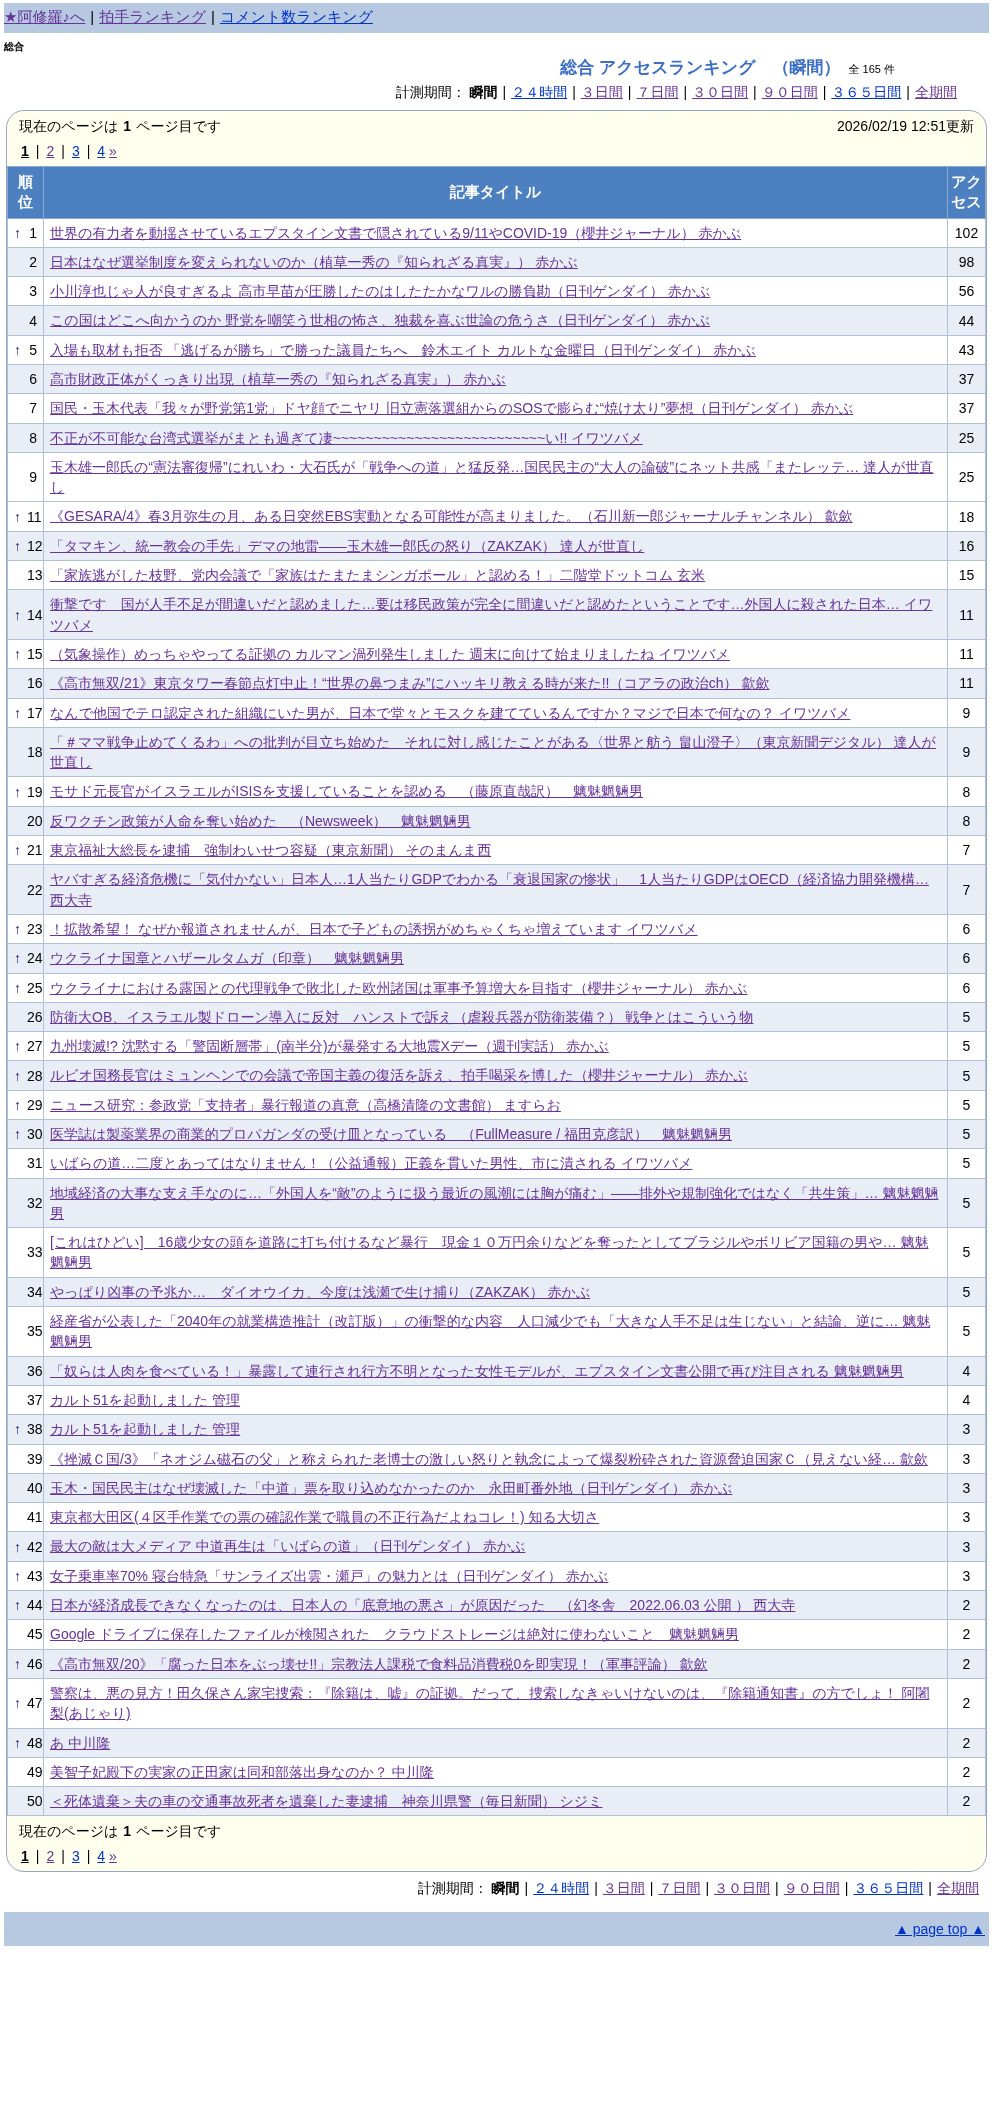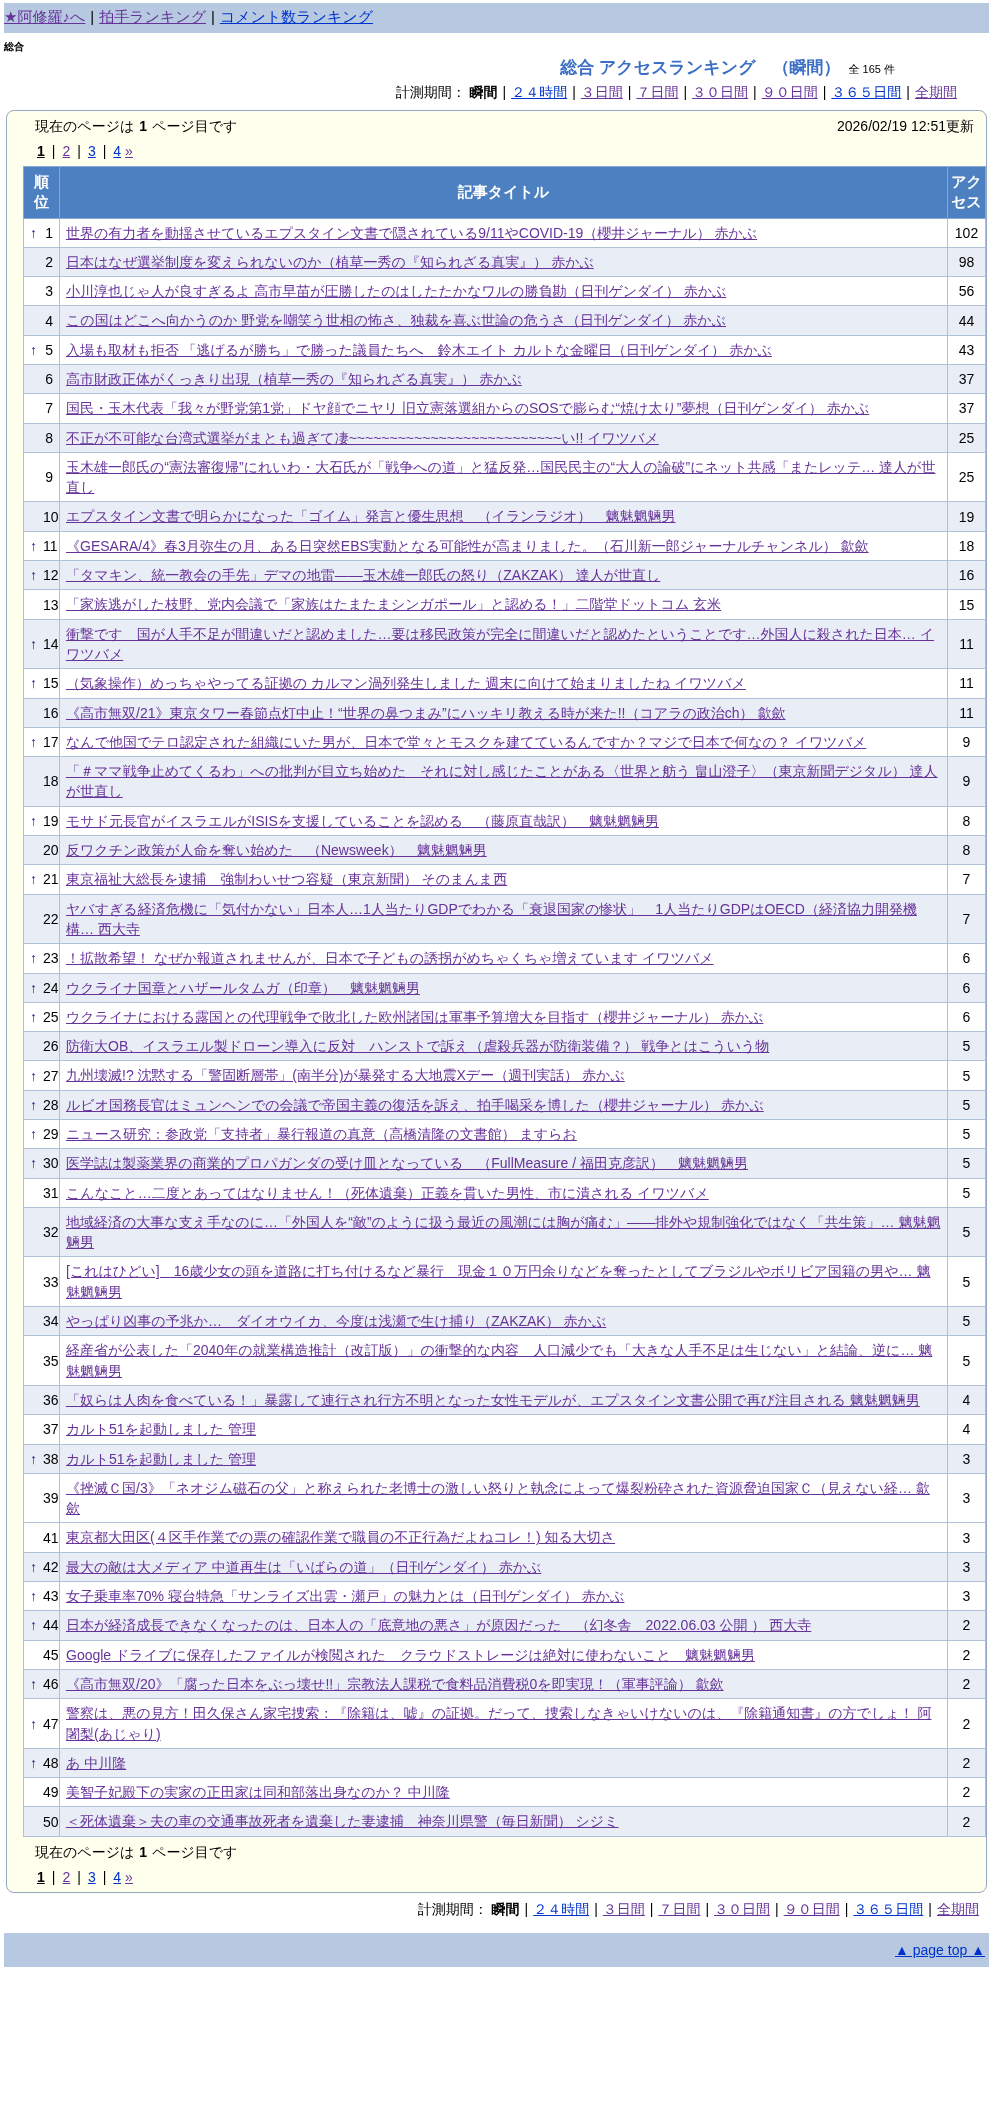--- a/index.html
+++ b/index.html
@@ -20,21 +20,21 @@
 
   .topbar{margin:3px 4px 0;background:var(--topbar-bg);padding:5px 0 6px;font-size:15px;}
   .section-label{font-size:10px;font-weight:bold;margin:7px 4px 0;}
   .title-line{text-align:right;padding-right:98px;margin-top:2px;}
   .page-title{font-size:17px;font-weight:bold;color:var(--title-blue);}
   .total-count{font-size:11px;color:#000;margin-left:8px;}
   .period-line{ text-align:right;padding-right:36px;margin-top:5px;font-size:14px;}
   .period-line .current{font-weight:bold;}
   .period-line-bottom{margin:8px 6px 0;padding-right:8px;}
 
-  .main-box{margin:8px 6px 0;border:1px solid var(--box-border);border-radius:8px;background:var(--box-bg);overflow:hidden;padding-left:16px;}
+  .main-box{margin:8px 6px 0;border:1px solid var(--box-border);border-radius:18px;background:var(--box-bg);overflow:hidden;}
   .pager{padding:7px 12px;font-size:14px;}
   .pager-line1{display:flex;justify-content:space-between;align-items:baseline;}
   .page-bold{font-weight:bold;margin:0 5px;}
   .pages{margin-top:7px;}
   .pages .pg{margin:0 2px;}
   .pages .pg-current{color:#000;font-weight:bold;text-decoration:underline;}
 
   table.rank-table{width:100%;border-collapse:collapse;background:#fff;font-size:14px;table-layout:fixed;}
   .rank-table thead th{
     background:var(--header-bg);color:#fff;font-weight:bold;font-size:15px;
@@ -200,32 +200,20 @@
         <span class="arrow"></span>
         <span class="rank-num">9</span>
       </span>
     </td>
     <td class="title-cell">
       <a href="#" class="title-link">玉木雄一郎氏の“憲法審復帰”にれいわ・大石氏が「戦争への道」と猛反発…国民民主の“大人の論破”にネット共感「またレッテ… 達人が世直し</a>
     </td>
     <td class="access">25</td>
   </tr>
 
-  <tr class="even">
-    <td class="rank">
-      <span class="rank-wrap">
-        <span class="arrow"></span>
-        <span class="rank-num">10</span>
-      </span>
-    </td>
-    <td class="title-cell">
-      <a href="#" class="title-link">エプスタイン文書で明らかになった「ゴイム」発言と優生思想　（イランラジオ）　魑魅魍魎男</a>
-    </td>
-    <td class="access">19</td>
-  </tr>
 
   <tr>
     <td class="rank">
       <span class="rank-wrap">
         <span class="arrow">↑</span>
         <span class="rank-num">11</span>
       </span>
     </td>
     <td class="title-cell">
       <a href="#" class="title-link">《GESARA/4》春3月弥生の月、ある日突然EBS実動となる可能性が高まりました。（石川新一郎ジャーナルチャンネル） 歙歛</a>
@@ -481,21 +469,21 @@
   </tr>
 
   <tr>
     <td class="rank">
       <span class="rank-wrap">
         <span class="arrow"></span>
         <span class="rank-num">31</span>
       </span>
     </td>
     <td class="title-cell">
-      <a href="#" class="title-link">こんなこと…二度とあってはなりません！（死体遺棄）正義を貫いた男性、市に潰される イワツバメ</a>
+      <a href="#" class="title-link">いばらの道…二度とあってはなりません！（公益通報）正義を貫いた男性、市に潰される イワツバメ</a>
     </td>
     <td class="access">5</td>
   </tr>
 
   <tr class="even">
     <td class="rank">
       <span class="rank-wrap">
         <span class="arrow"></span>
         <span class="rank-num">32</span>
       </span>
@@ -590,20 +578,32 @@
         <span class="arrow"></span>
         <span class="rank-num">39</span>
       </span>
     </td>
     <td class="title-cell">
       <a href="#" class="title-link">《挫滅Ｃ国/3》「ネオジム磁石の父」と称えられた老博士の激しい怒りと執念によって爆裂粉砕された資源脅迫国家Ｃ（見えない経… 歙歛</a>
     </td>
     <td class="access">3</td>
   </tr>
 
+  <tr class="even">
+    <td class="rank">
+      <span class="rank-wrap">
+        <span class="arrow"></span>
+        <span class="rank-num">40</span>
+      </span>
+    </td>
+    <td class="title-cell">
+      <a href="#" class="title-link">玉木・国民民主はなぜ壊滅した「中道」票を取り込めなかったのか　永田町番外地（日刊ゲンダイ） 赤かぶ</a>
+    </td>
+    <td class="access">3</td>
+  </tr>
 
   <tr>
     <td class="rank">
       <span class="rank-wrap">
         <span class="arrow"></span>
         <span class="rank-num">41</span>
       </span>
     </td>
     <td class="title-cell">
       <a href="#" class="title-link">東京都大田区(４区手作業での票の確認作業で職員の不正行為だよねコレ！) 知る大切さ</a>

